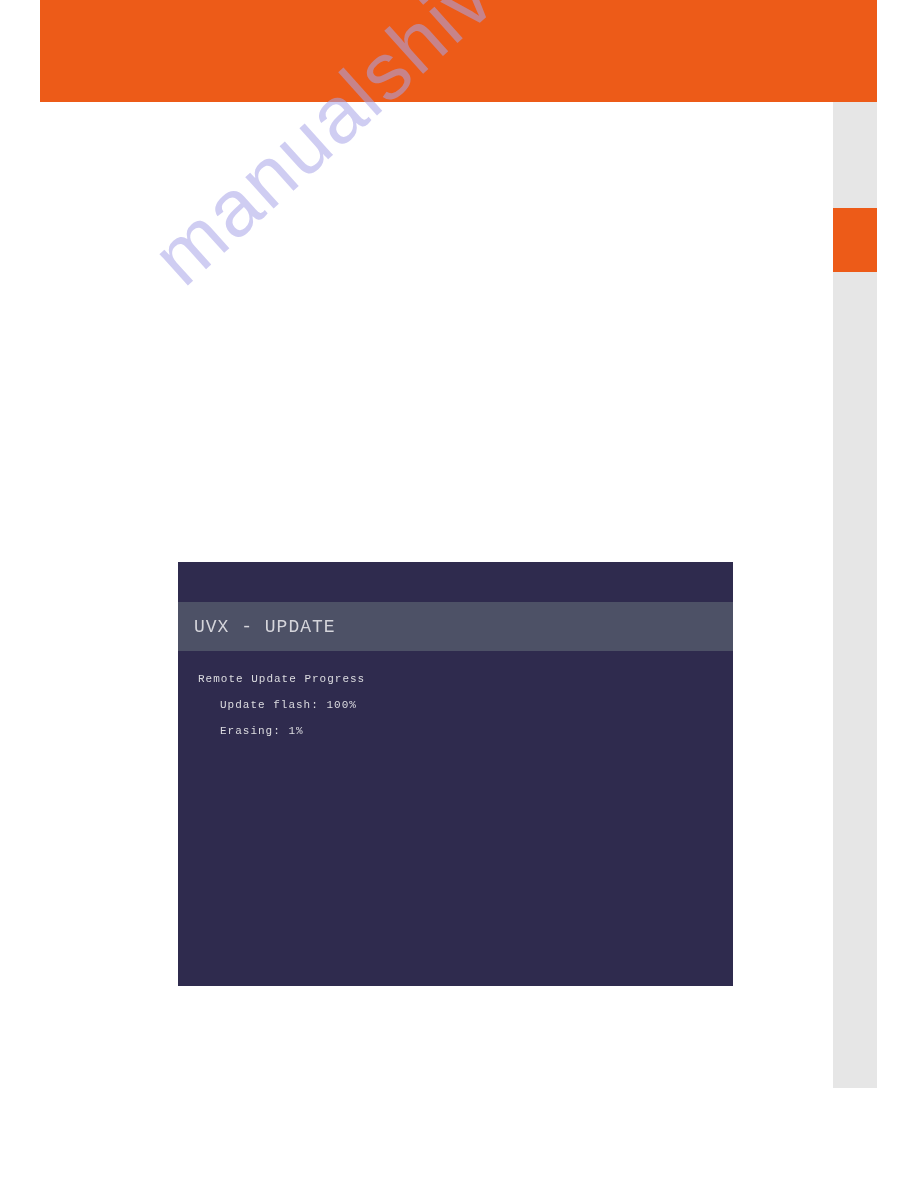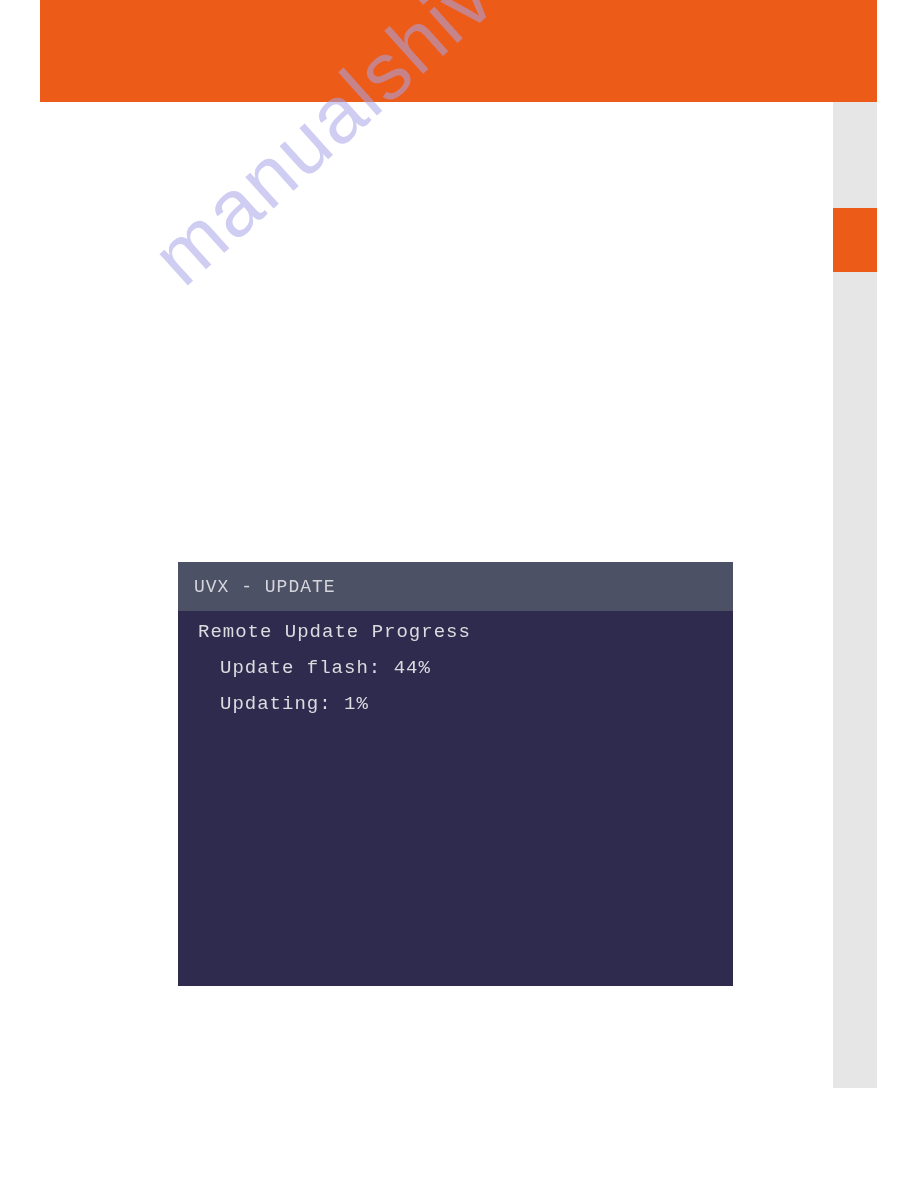--- a/index.html
+++ b/index.html
@@ -59,33 +59,34 @@
     height: 424px;
     background: #2f2b4e;
   }
   .panel-titlebar {
     width: 555px;
     height: 49px;
     background: #4d5166;
     display: flex;
     align-items: center;
     padding-left: 16px;
+    margin-top: 40px;
   }
   .panel-title {
     color: #d5d5db;
     font-family: "Courier New", monospace;
     font-size: 18px;
     letter-spacing: 1px;
     font-weight: 300;
   }
   .panel-body {
-    padding: 10px 20px;
+    padding: 22px 20px;
     color: #dcdce0;
     font-family: "Courier New", monospace;
-    font-size: 19px;
+    font-size: 11px;
     letter-spacing: 1px;
     font-weight: 300;
   }
   .row-heading {
     margin-bottom: 14px;
   }
   .row-line {
     padding-left: 22px;
     margin-bottom: 14px;
   }
@@ -123,24 +124,24 @@
     <div class="upper-white"></div>
 
     <div class="screenshot-panel">
       <div class="panel-titlebar">
         <span class="panel-title">UVX - UPDATE</span>
       </div>
       <div class="panel-body">
         <div class="row-heading">Remote Update Progress</div>
         <div class="row-line">
           <span>Update flash:</span>
-          <span>44%</span>
+          <span>100%</span>
         </div>
         <div class="row-line">
-          <span>Updating:</span>
+          <span>Erasing:</span>
           <span> 1%</span>
         </div>
       </div>
     </div>
 
     <div class="lower-white"></div>
   </div>
 </div>
 
 <div class="watermark">manualshive.com</div>

